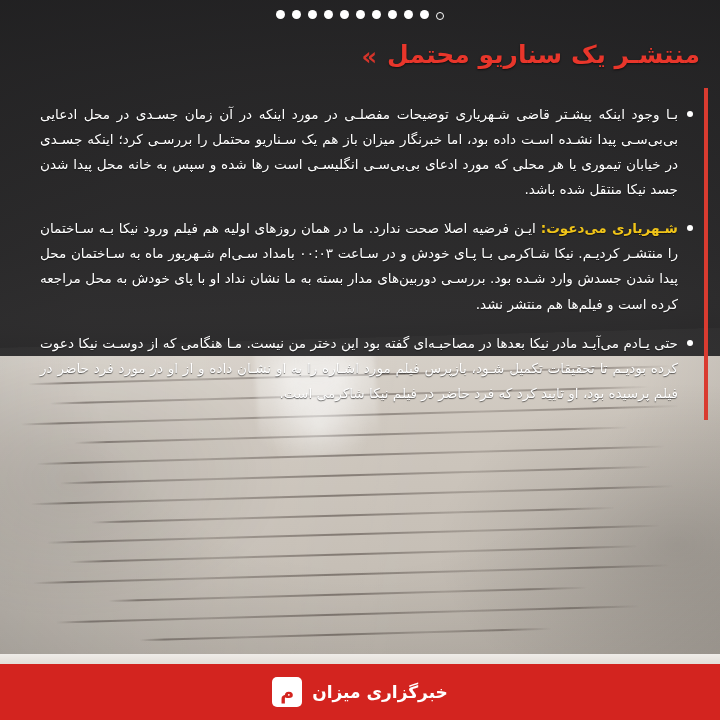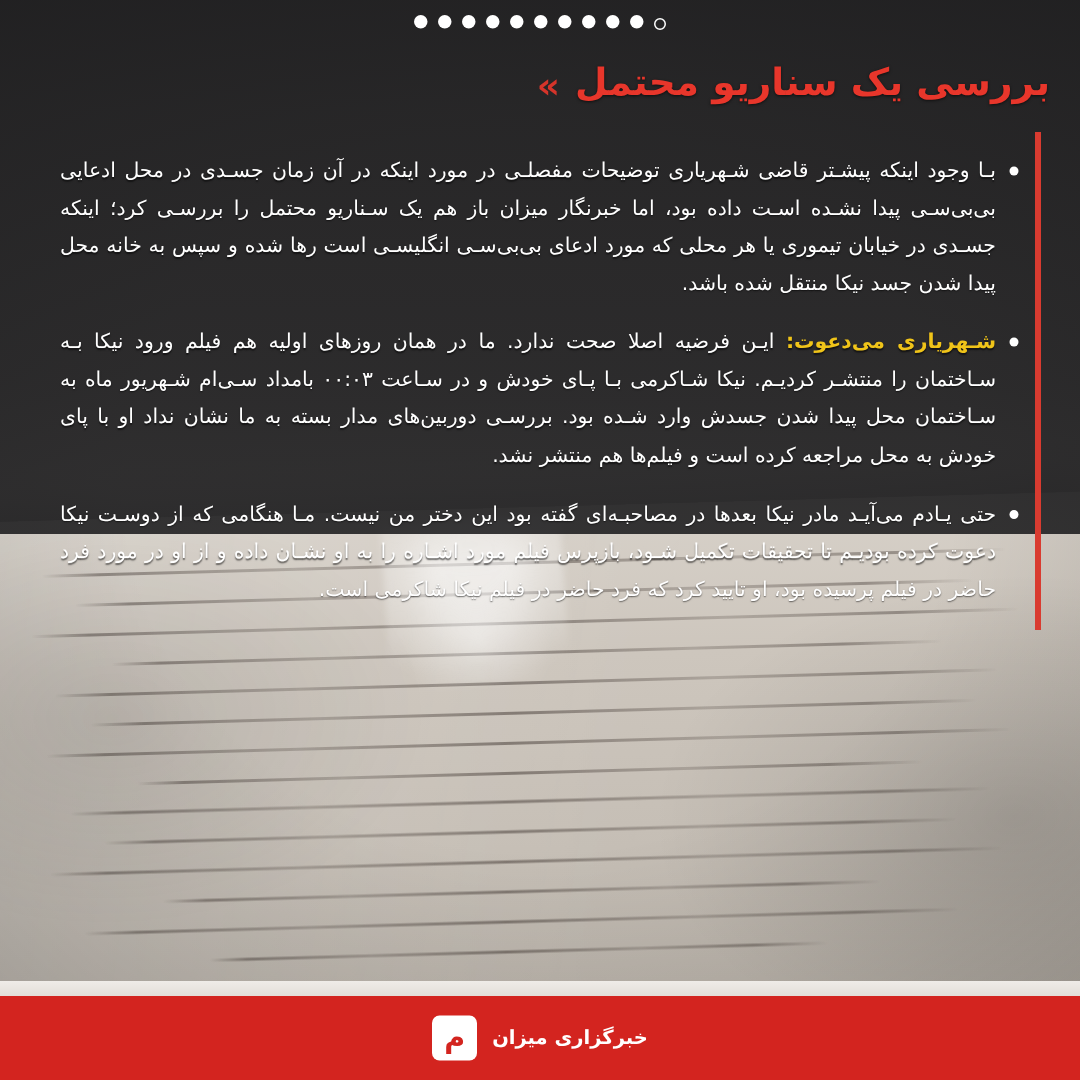--- a/index.html
+++ b/index.html
@@ -144,21 +144,21 @@
     font-size: 24px;
     font-weight: bold;
     opacity: .9;
     transform: translateY(2px);
   }
 
   
   .bullets {
     position: absolute;
     top: 88px;
-    right: 26px;
+    right: 12px;
     left: 40px;
     border-right: 4px solid #d93b30;
     padding-right: 10px;
   }
   .bullet {
     position: relative;
     display: block;
     color: #ffffff;
     font-size: 13.6px;
     line-height: 1.85;
@@ -200,21 +200,21 @@
     color: #d3241f;
     display: flex;
     align-items: center;
     justify-content: center;
     font-size: 19px;
     font-weight: bold;
     line-height: 1;
   }
   .footer .brand {
     color: #ffffff;
-    font-size: 13px;
+    font-size: 17px;
     font-weight: bold;
     letter-spacing: .3px;
   }
   
   .footer-strip {
     position: absolute;
     left: 0; right: 0; bottom: 56px;
     height: 10px;
     background: linear-gradient(180deg, #efece8, #e3ded8);
   }
@@ -257,21 +257,21 @@
     <span></span>
     <span></span>
     <span></span>
     <span></span>
     <span></span>
     <span></span>
     <span class="off"></span>
   </div>
 
   <div class="headline-row">
-    <div class="headline">بررسی یک سناریو محتمل</div>
+    <div class="headline">منتشـر یک سناریو محتمل</div>
     <div class="quote-mark">»</div>
   </div>
 
   <div class="bullets">
     <p class="bullet"><span>بـا وجود اینکه پیشـتر قاضی شـهریاری توضیحات مفصلـی در مورد اینکه در آن زمان جسـدی در محل ادعایی بی‌بی‌سـی پیدا نشـده اسـت داده بود، اما خبرنگار میزان باز هم یک سـناریو محتمل را بررسـی کرد؛ اینکه جسـدی در خیابان تیموری یا هر محلی که مورد ادعای بی‌بی‌سـی انگلیسـی است رها شده و سپس به خانه محل پیدا شدن جسد نیکا منتقل شده باشد.</span></p>
     <p class="bullet"><b class="hl">شـهریاری می‌دعوت:</b> <span>ایـن فرضیه اصلا صحت ندارد. ما در همان روزهای اولیه هم فیلم ورود نیکا بـه سـاختمان را منتشـر کردیـم. نیکا شـاکرمی بـا پـای خودش و در سـاعت ۰۰:۰۳ بامداد سـی‌ام شـهریور ماه به سـاختمان محل پیدا شدن جسدش وارد شـده بود. بررسـی دوربین‌های مدار بسته به ما نشان نداد او با پای خودش به محل مراجعه کرده است و فیلم‌ها هم منتشر نشد.</span></p>
     <p class="bullet"><span>حتی یـادم می‌آیـد مادر نیکا بعدها در مصاحبـه‌ای گفته بود این دختر من نیست. مـا هنگامی که از دوسـت نیکا دعوت کرده بودیـم تا تحقیقات تکمیل شـود، بازپرس فیلم مورد اشـاره را به او نشـان داده و از او در مورد فرد حاضر در فیلم پرسیده بود، او تایید کرد که فرد حاضر در فیلم نیکا شاکرمی است.</span></p>
   </div>
 
   <div class="footer-strip"></div>

